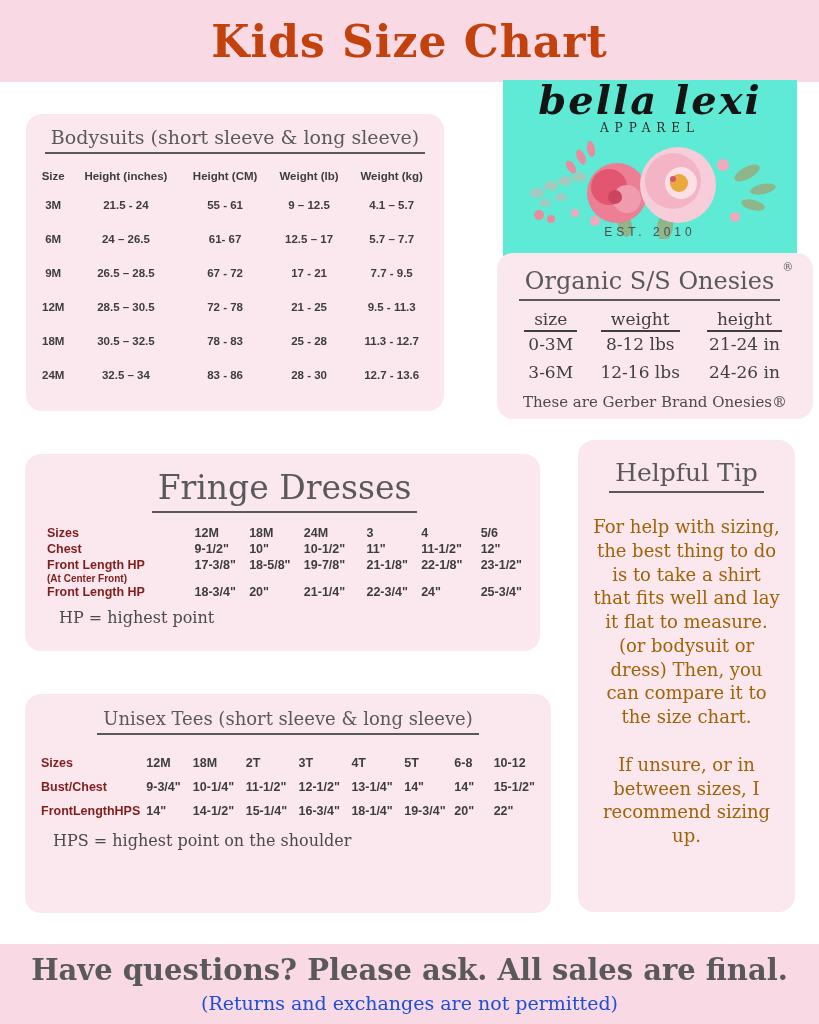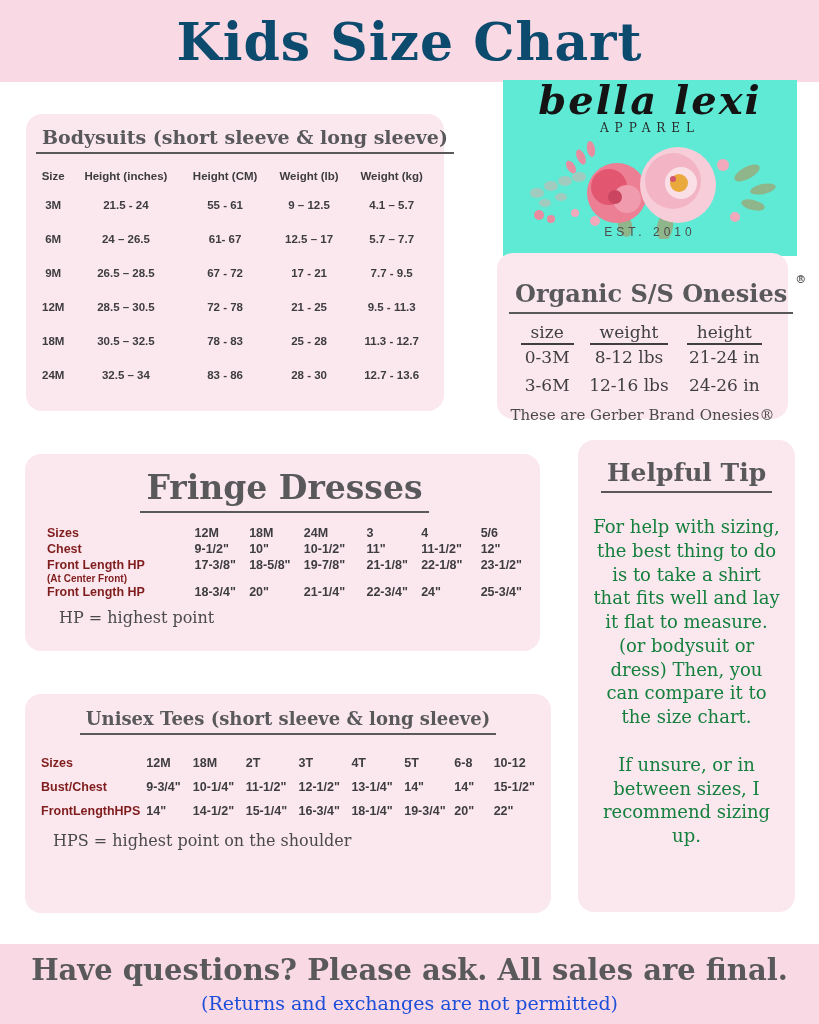--- a/index.html
+++ b/index.html
@@ -14,39 +14,39 @@
   
   .banner{
     position:absolute;left:0;width:819px;
     background:#f9d9e4;
     display:flex;flex-direction:column;justify-content:center;align-items:center;
   }
   .banner-top{top:0;height:82px;}
   .banner-bottom{top:944px;height:80px;}
   .page-title{
     font-family:"DejaVu Serif",serif;font-weight:700;
-    font-size:52px;color:#0c4a6e;letter-spacing:1px;margin:0;
+    font-size:44px;color:#c2410c;letter-spacing:1px;margin:0;
   }
   .footer-line1{
     font-family:"DejaVu Serif",serif;font-weight:700;
     font-size:29px;color:#59595c;margin:0;line-height:1.15;
   }
   .footer-line2{
     font-family:"DejaVu Serif",serif;font-weight:400;
     font-size:19px;color:#1d4ed8;margin:4px 0 0 0;
   }
   
   .panel{
     position:absolute;
     background:#fbe7ee;
     border-radius:16px;
     box-sizing:border-box;
   }
   .panel-heading{
-    font-family:"DejaVu Serif",serif;font-weight:700;color:#59595c;
+    font-family:"DejaVu Serif",serif;font-weight:400;color:#59595c;
     text-align:center;margin:0;white-space:nowrap;
   }
   .heading-underline{
     display:inline-block;
     border-bottom:2px solid #59595c;
     padding:0 6px 4px 6px;
   }
   
   #bodysuits-panel{left:26px;top:114px;width:418px;height:297px;padding:12px 10px 8px 10px;}
   #bodysuits-panel .panel-heading{font-size:19px;}
@@ -70,21 +70,21 @@
   .logo-sub{
     font-family:"DejaVu Serif",serif;font-size:12px;color:#2a2a2a;
     letter-spacing:6px;margin:1px 0 0 0;
   }
   .logo-est{
     font-family:Liberation Sans, sans-serif;font-size:12px;color:#4c4c4f;
     letter-spacing:4px;margin:-14px 0 0 0;
   }
   .logo-flowers{margin-top:-4px;}
   
-  #onesies-panel{left:497px;top:253px;width:291px;height:166px;padding:26px 12px;}
+  #onesies-panel{left:497px;top:253px;width:316px;height:166px;padding:14px 12px;}
   #onesies-panel .panel-heading{font-size:24px;position:relative;}
   .reg-mark{
     font-family:"DejaVu Serif",serif;font-size:11px;vertical-align:top;
     position:relative;top:-6px;left:2px;
   }
   .onesies-table{width:96%;margin:8px auto 0 auto;}
   .onesies-table th{
     font-family:"DejaVu Serif",serif;font-weight:400;font-size:17px;color:#3f3f42;
     text-align:center;padding:0 0 1px 0;
   }
@@ -111,21 +111,21 @@
   }
   .label-table tr.small-row th{font-size:10px;padding:0;}
   .panel-note{
     font-family:"DejaVu Serif",serif;font-size:16px;color:#4a4a4d;
     margin:8px 0 0 12px;
   }
   
   #tip-panel{left:578px;top:440px;width:217px;height:472px;padding:18px 14px;text-align:center;}
   #tip-panel .panel-heading{font-size:25px;}
   .tip-text{
-    font-family:"DejaVu Serif",serif;font-size:18px;color:#15803d;
+    font-family:"DejaVu Serif",serif;font-size:18px;color:#a16207;
     line-height:1.32;margin:22px 0 0 0;
   }
   .tip-text.second{margin-top:24px;}
   
   #unisex-panel{left:25px;top:694px;width:526px;height:219px;padding:14px 16px 10px 16px;}
   #unisex-panel .panel-heading{font-size:18px;}
   #unisex-panel .label-table{margin-top:16px;}
   #unisex-panel .label-table th,#unisex-panel .label-table td{padding:5px 0;}
 </style>
 </head>

